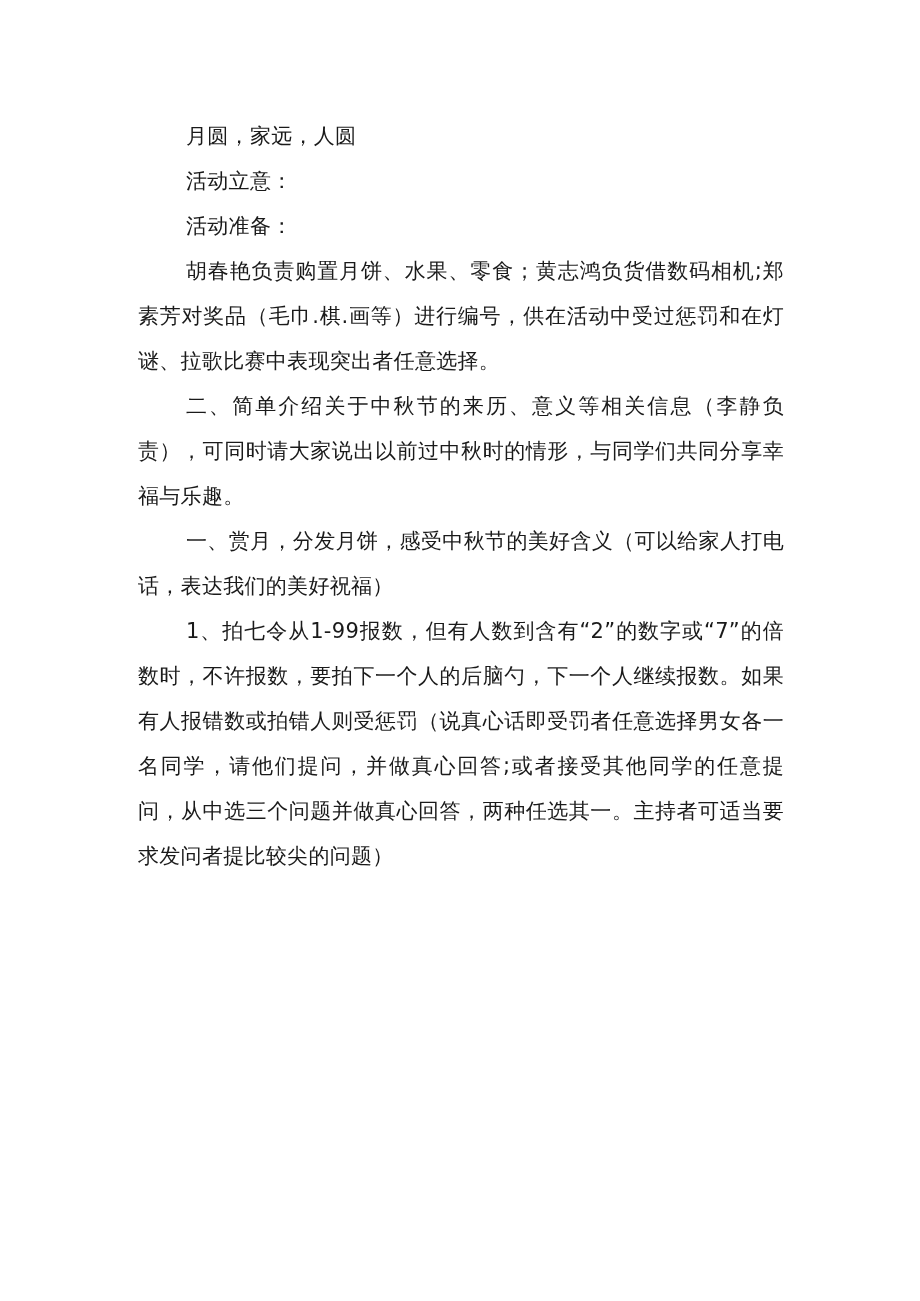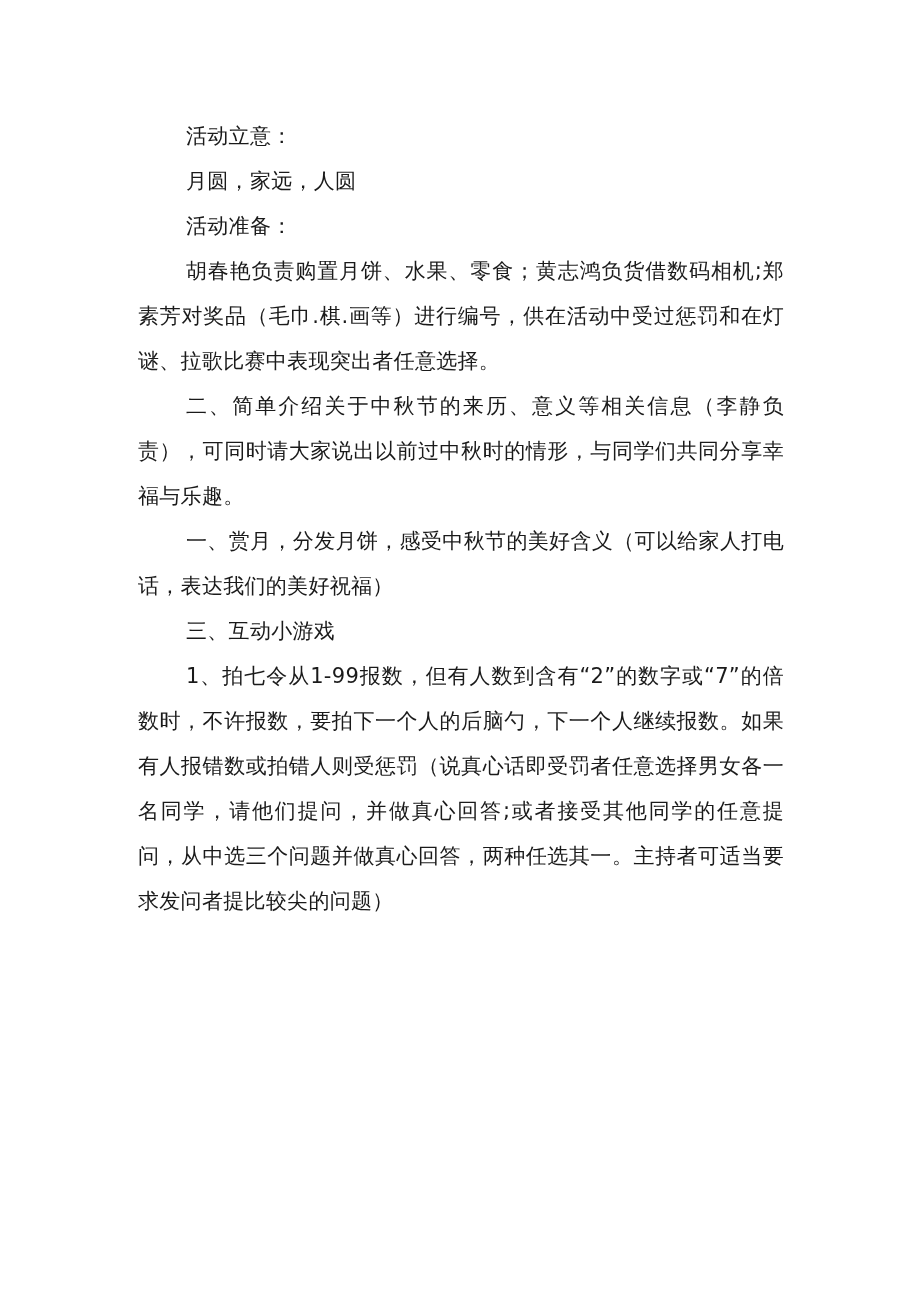--- a/index.html
+++ b/index.html
@@ -29,21 +29,20 @@
       text-align: justify;
       text-indent: 48px;
       white-space: normal;
       word-break: break-all;
     }
   </style>
 </head>
 <body>
 
 <div class="page">
+  <p class="para">月圆，家远，人圆</p>
   <p class="para">活动立意：</p>
-  <p class="para">月圆，家远，人圆</p>
   <p class="para">活动准备：</p>
   <p class="para">胡春艳负责购置月饼、水果、零食；黄志鸿负货借数码相机;郑素芳对奖品（毛巾.棋.画等）进行编号，供在活动中受过惩罚和在灯谜、拉歌比赛中表现突出者任意选择。</p>
   <p class="para">二、简单介绍关于中秋节的来历、意义等相关信息（李静负责），可同时请大家说出以前过中秋时的情形，与同学们共同分享幸福与乐趣。</p>
   <p class="para">一、赏月，分发月饼，感受中秋节的美好含义（可以给家人打电话，表达我们的美好祝福）</p>
-  <p class="para">三、互动小游戏</p>
   <p class="para">1、拍七令从1-99报数，但有人数到含有“2”的数字或“7”的倍数时，不许报数，要拍下一个人的后脑勺，下一个人继续报数。如果有人报错数或拍错人则受惩罚（说真心话即受罚者任意选择男女各一名同学，请他们提问，并做真心回答;或者接受其他同学的任意提问，从中选三个问题并做真心回答，两种任选其一。主持者可适当要求发问者提比较尖的问题）</p>
 </div>
 
 </body></html>

